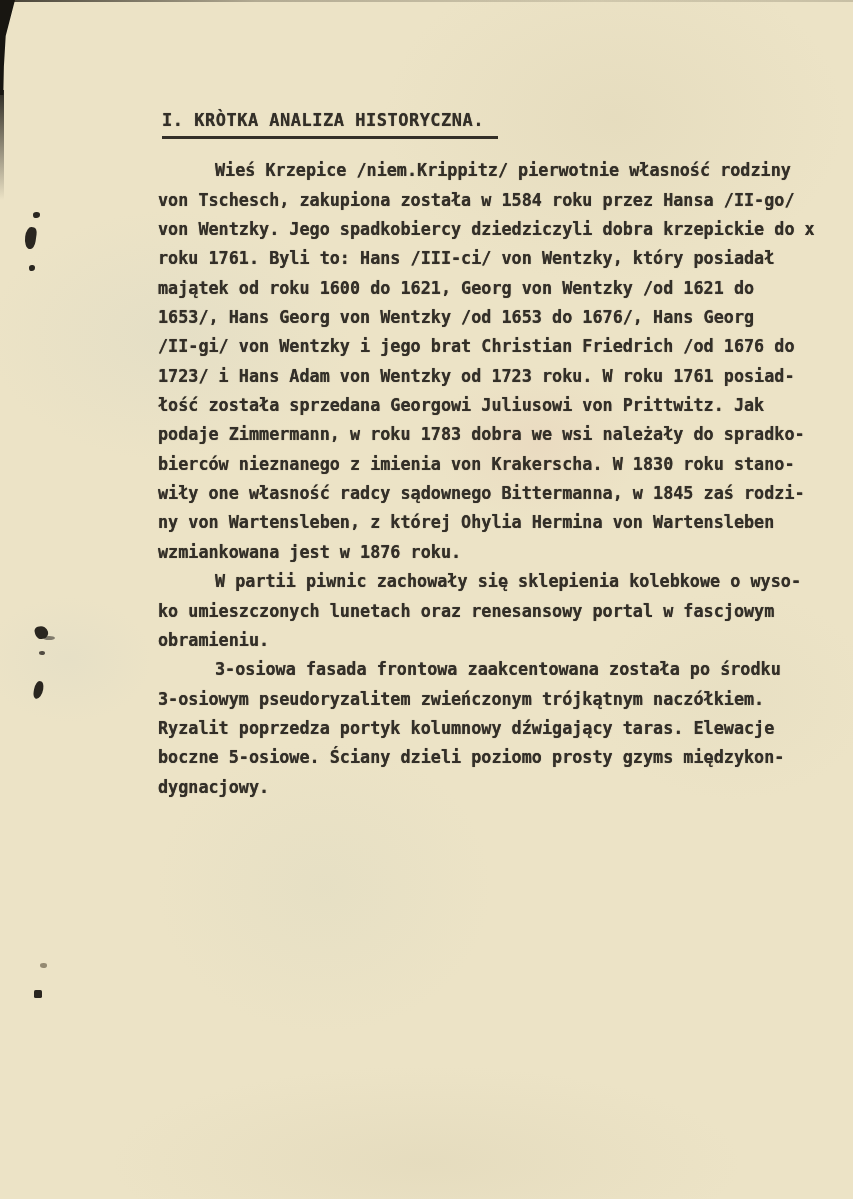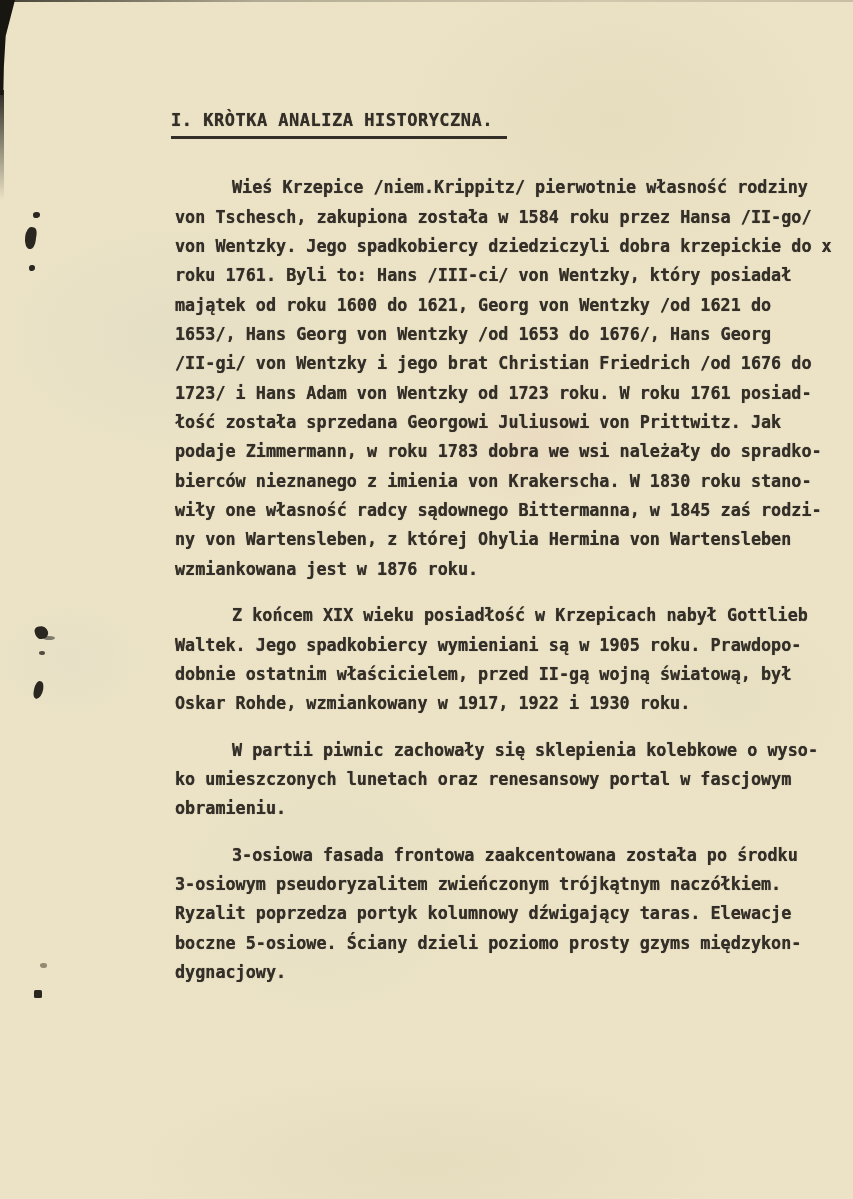--- a/index.html
+++ b/index.html
@@ -31,30 +31,30 @@
     left: 158px; top: 106px;
     width: 692px;
     color: var(--ink);
     font-size: 16.8px;
     font-weight: bold;
     line-height: 29.35px;
     text-shadow: 0 0 0.7px rgba(46,40,30,0.85);
   }
   .heading {
     display: inline-block;
-    margin: 0 0 17px 13px;
+    margin: 0 0 17px 4px;
     font-size: 17px;
     letter-spacing: 0.5px;
     border-bottom: 3px solid var(--ink);
     padding-right: 14px;
     padding-bottom: 1px;
     text-align: right;
   }
   .para {
-    margin: 17px;
+    margin: 0;
     text-indent: 57px;
     white-space: pre-wrap;
   }
   
   .top-edge {
     position: absolute; left: 0; top: 0;
     width: 853px; height: 2px;
     background: linear-gradient(to right, rgba(40,36,28,0.85), rgba(70,64,50,0.35) 30%, rgba(90,84,66,0.18) 70%, rgba(90,84,66,0.25));
   }
   .corner-wedge {
@@ -115,24 +115,20 @@
 majątek od roku 1600 do 1621, Georg von Wentzky /od 1621 do
 1653/, Hans Georg von Wentzky /od 1653 do 1676/, Hans Georg
 /II-gi/ von Wentzky i jego brat Christian Friedrich /od 1676 do
 1723/ i Hans Adam von Wentzky od 1723 roku. W roku 1761 posiad-
 łość została sprzedana Georgowi Juliusowi von Prittwitz. Jak
 podaje Zimmermann, w roku 1783 dobra we wsi należały do spradko-
 bierców nieznanego z imienia von Krakerscha. W 1830 roku stano-
 wiły one własność radcy sądownego Bittermanna, w 1845 zaś rodzi-
 ny von Wartensleben, z której Ohylia Hermina von Wartensleben
 wzmiankowana jest w 1876 roku.</p>
-        <p class="para">Z końcem XIX wieku posiadłość w Krzepicach nabył Gottlieb
-Waltek. Jego spadkobiercy wymieniani są w 1905 roku. Prawdopo-
-dobnie ostatnim właścicielem, przed II-gą wojną światową, był
-Oskar Rohde, wzmiankowany w 1917, 1922 i 1930 roku.</p>
         <p class="para">W partii piwnic zachowały się sklepienia kolebkowe o wyso-
 ko umieszczonych lunetach oraz renesansowy portal w fascjowym
 obramieniu.</p>
         <p class="para">3-osiowa fasada frontowa zaakcentowana została po środku
 3-osiowym pseudoryzalitem zwieńczonym trójkątnym naczółkiem.
 Ryzalit poprzedza portyk kolumnowy dźwigający taras. Elewacje
 boczne 5-osiowe. Ściany dzieli poziomo prosty gzyms międzykon-
 dygnacjowy.</p>
       </div>
   </div>

